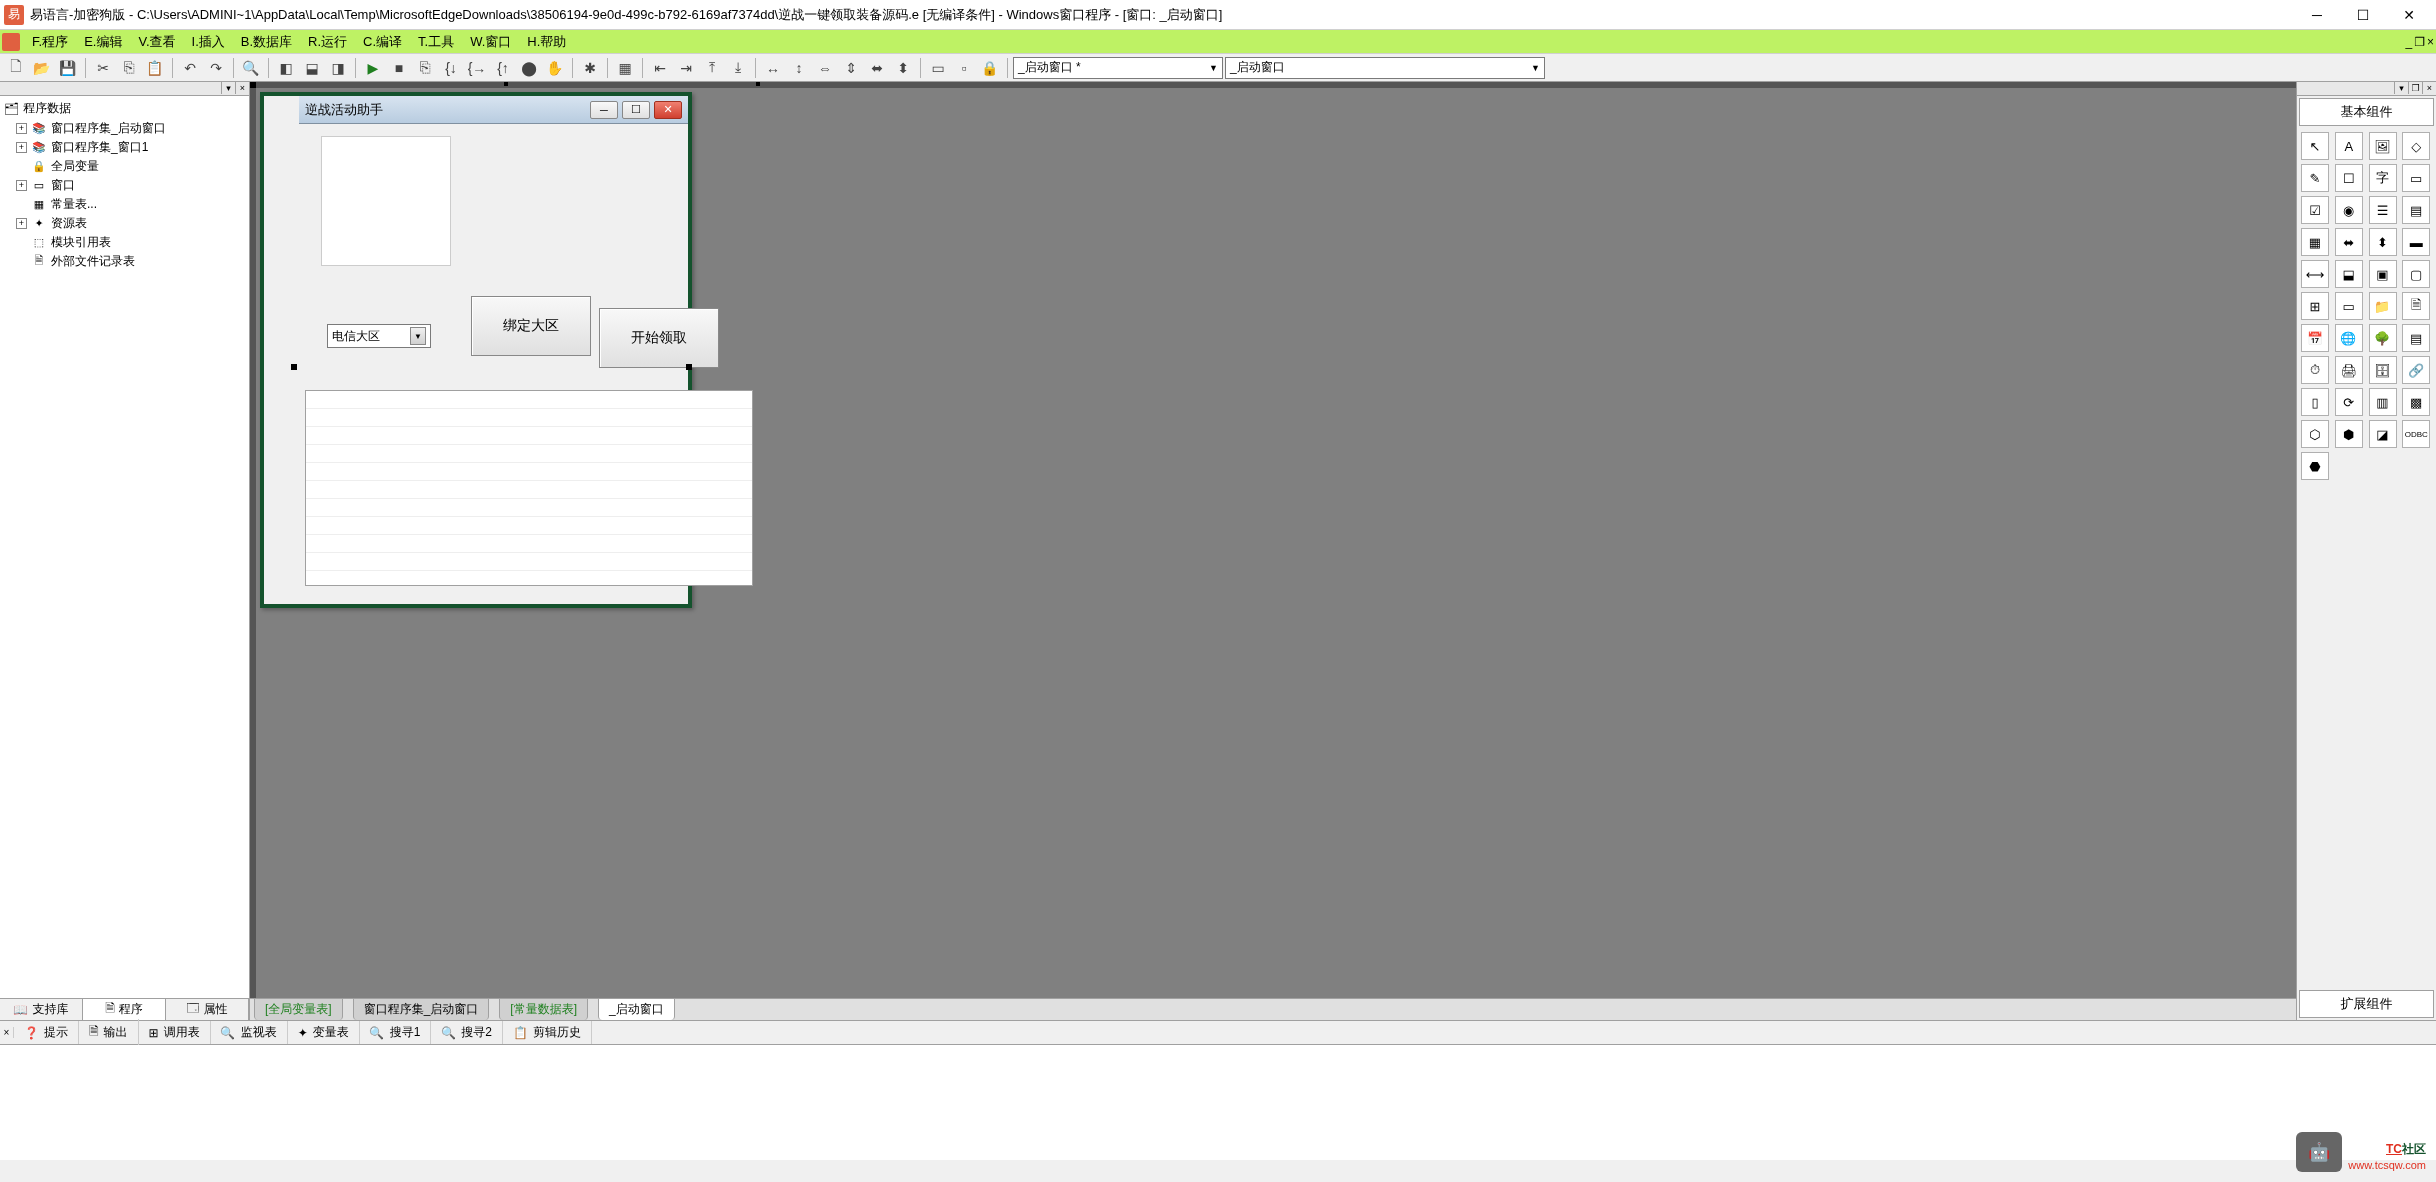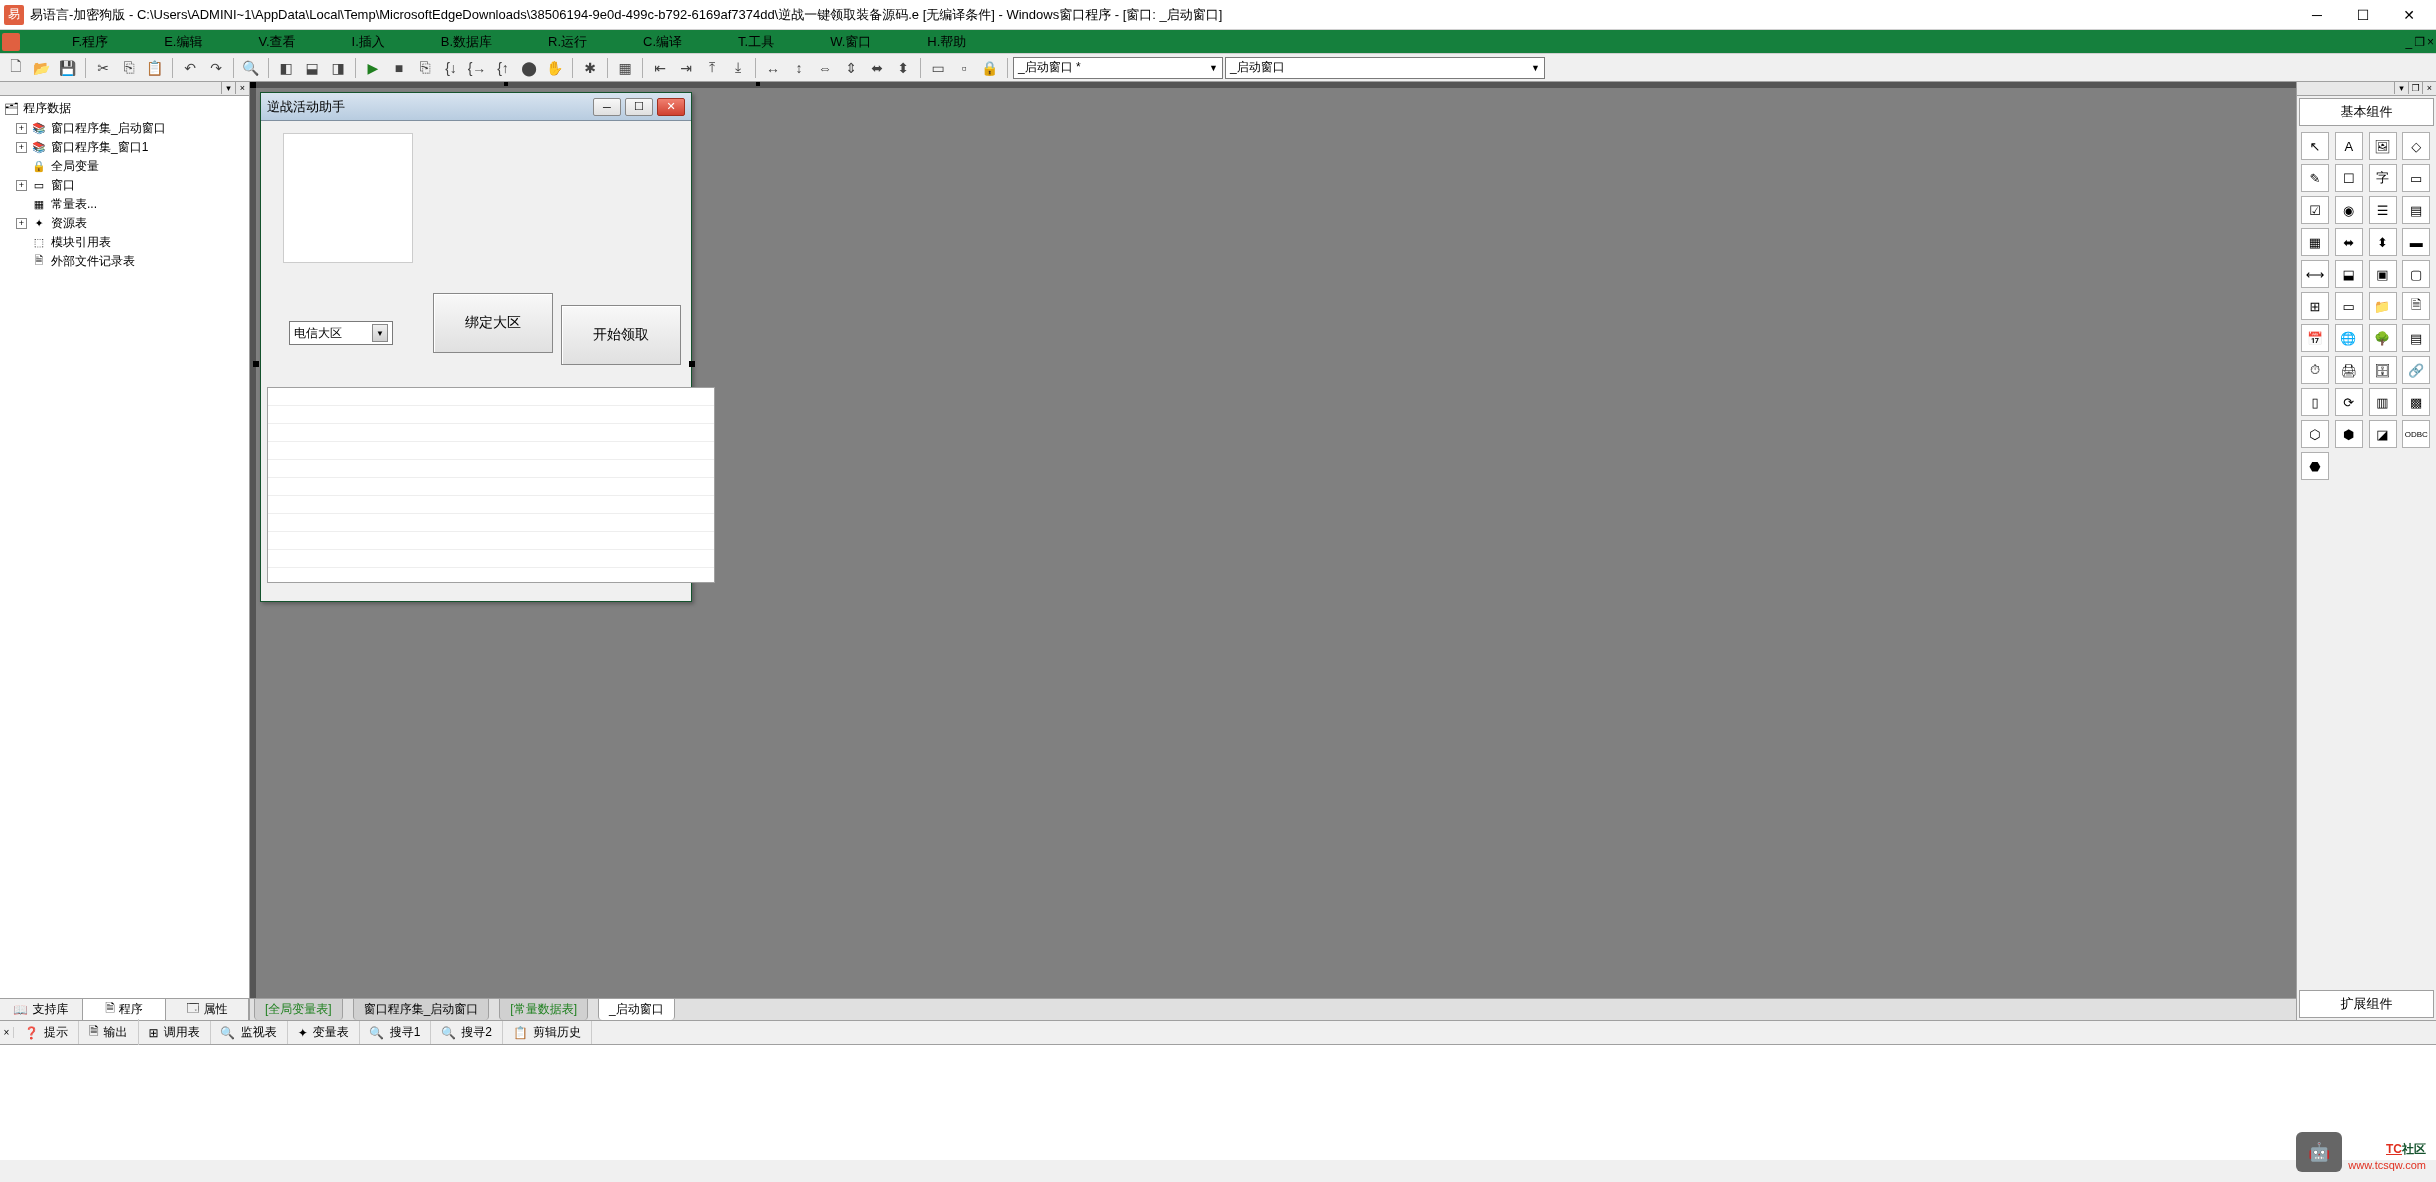--- a/index.html
+++ b/index.html
@@ -6,21 +6,21 @@
 body { background: #f0f0f0; overflow: hidden; }
 
 
 .titlebar { height: 30px; background: #fff; display: flex; align-items: center; padding: 0 4px; border-bottom: 1px solid #d0d0d0; }
 .titlebar .app-icon { width: 20px; height: 20px; background: #e06040; border-radius: 2px; margin-right: 6px; display: flex; align-items: center; justify-content: center; color: #fff; font-size: 12px; }
 .titlebar .title-text { flex: 1; font-size: 13px; color: #000; }
 .titlebar .win-controls { display: flex; gap: 0; }
 .titlebar .win-btn { width: 46px; height: 30px; display: flex; align-items: center; justify-content: center; cursor: pointer; font-size: 14px; }
 
 
-.menubar { height: 24px; background: #15803d; display: flex; align-items: center; padding: 0 2px; border-bottom: 1px solid #d0d0d0; gap: 40px; }
+.menubar { height: 24px; background: #bef264; display: flex; align-items: center; padding: 0 2px; border-bottom: 1px solid #d0d0d0; }
 .menubar .menu-item { padding: 3px 8px; cursor: pointer; font-size: 13px; }
 
 
 .toolbar { height: 28px; background: #f0f0f0; display: flex; align-items: center; padding: 0 4px; border-bottom: 1px solid #a0a0a0; gap: 2px; }
 .toolbar .tb-btn { width: 24px; height: 24px; display: flex; align-items: center; justify-content: center; cursor: pointer; border: 1px solid transparent; font-size: 14px; color: #444; }
 .toolbar .tb-sep { width: 1px; height: 20px; background: #b0b0b0; margin: 0 3px; }
 .toolbar .tb-combo { height: 22px; border: 1px solid #7a7a7a; background: #fff; padding: 0 4px; font-size: 12px; display: flex; align-items: center; justify-content: space-between; gap: 40px; }
 .toolbar .tb-combo .arrow { font-size: 9px; color: #000; }
 
 
@@ -45,21 +45,21 @@
 .design-scroll { flex: 1; overflow: auto; position: relative; }
 .design-scroll::-webkit-scrollbar { width: 17px; height: 17px; }
 .design-scroll::-webkit-scrollbar-track { background: #e8e8e8; }
 .design-scroll::-webkit-scrollbar-thumb { background: #c0c0c0; border: 1px solid #a0a0a0; }
 .ruler-corner { position: absolute; top: 0; left: 0; width: 6px; height: 6px; background: #000; }
 .ruler-h { position: absolute; top: 0; left: 6px; right: 0; height: 6px; background: #555; }
 .ruler-h .mark { position: absolute; top: 0; width: 4px; height: 4px; background: #000; }
 .ruler-v { position: absolute; top: 6px; left: 0; width: 6px; bottom: 0; background: #555; }
 
 
-.design-form { position: absolute; top: 10px; left: 10px; width: 432px; background: #f0f0f0; border: 1px solid #14532d; box-shadow: 2px 2px 4px rgba(0,0,0,0.3); }
+.design-form { position: absolute; top: 10px; left: 10px; width: 432px; background: #f0f0f0; border: 4px solid #14532d; box-shadow: 2px 2px 4px rgba(0,0,0,0.3); padding-left: 35px; }
 .design-form .form-title { height: 28px; background: linear-gradient(#d8e4f0, #b8cce0); display: flex; align-items: center; padding: 0 6px; border-bottom: 1px solid #8090a0; }
 .design-form .form-title .title-text { flex: 1; font-size: 13px; color: #000; }
 .design-form .form-title .fbtn { width: 28px; height: 18px; border: 1px solid #888; margin-left: 4px; display: flex; align-items: center; justify-content: center; font-size: 11px; background: linear-gradient(#f8f8f8, #e0e0e0); border-radius: 2px; cursor: pointer; }
 .design-form .form-title .fbtn.close { background: linear-gradient(#f08070, #d04030); color: #fff; border-color: #a03020; }
 .design-form .form-body { position: relative; height: 480px; background-image: radial-gradient(circle, #888 0.5px, transparent 0.5px); background-size: 8px 8px; background-color: #f0f0f0; text-align: right; }
 .design-form .d-image { position: absolute; top: 12px; left: 22px; width: 130px; height: 130px; background: #fff; border: 1px solid #ccc; }
 .design-form .d-combo { position: absolute; top: 200px; left: 28px; width: 104px; height: 24px; border: 1px solid #7a7a7a; background: #fff; display: flex; align-items: center; padding: 0 4px; font-size: 13px; justify-content: space-between; }
 .design-form .d-combo .arrow { width: 16px; height: 18px; border: 1px solid #888; background: linear-gradient(#f0f0f0, #d0d0d0); display: flex; align-items: center; justify-content: center; font-size: 8px; }
 .design-form .d-button { position: absolute; height: 60px; width: 120px; border: 1px solid #888; background: linear-gradient(#f8f8f8, #e0e0e0); display: flex; align-items: center; justify-content: center; font-size: 14px; cursor: pointer; box-shadow: 1px 1px 0 #fff inset; }
 .design-form .d-list { position: absolute; top: 266px; left: 6px; width: 448px; height: 196px; background: #fff; border: 1px solid #a0a0a0; }

